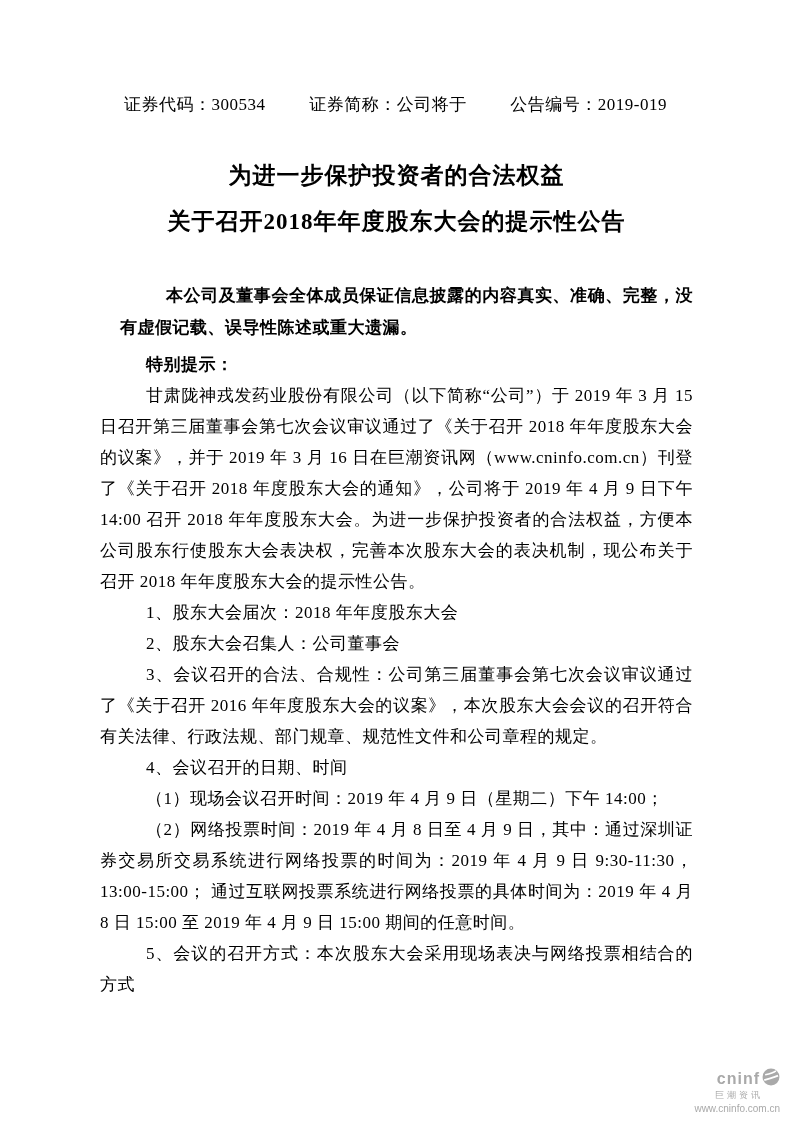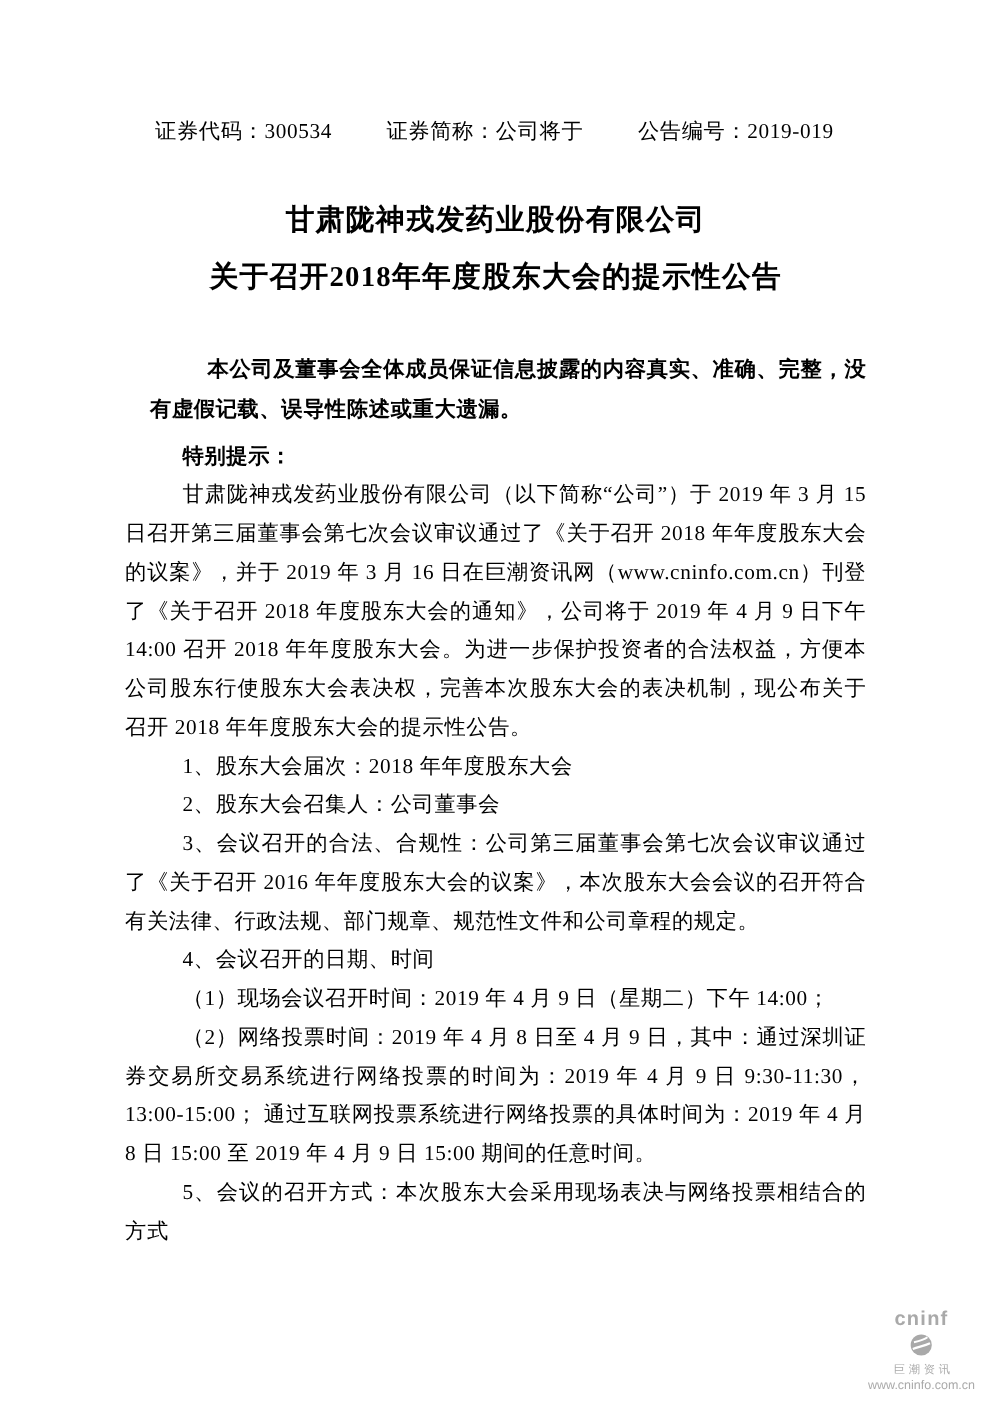--- a/index.html
+++ b/index.html
@@ -79,39 +79,38 @@
     line-height: 1.1;
   }
   .wm-brand-row {
     display: flex;
     align-items: center;
     justify-content: flex-end;
     gap: 2px;
     font-weight: bold;
     font-size: 16px;
     letter-spacing: 1px;
-    flex-direction: column;
   }
   .wm-cn { font-size: 9px; letter-spacing: 3px; margin-top: 2px; padding-right: 17px; }
   .wm-url { font-size: 10px; margin-top: 2px; }
 </style>
 </head>
 <body>
 
 <div class="page">
   <div class="content">
 
     <div class="doc-header">
       <span>证券代码：300534</span>
       <span>证券简称：公司将于</span>
       <span>公告编号：2019-019</span>
     </div>
 
     <div class="title-block">
-      <div>甘肃陇神戎发药业股份有限公司</div>
+      <div>为进一步保护投资者的合法权益</div>
       <div>关于召开2018年年度股东大会的提示性公告</div>
     </div>
 
     <div class="disclaimer">本公司及董事会全体成员保证信息披露的内容真实、准确、完整，没有虚假记载、误导性陈述或重大遗漏。</div>
 
     <div class="special-heading">特别提示：</div>
     <div class="para">甘肃陇神戎发药业股份有限公司（以下简称“公司”）于 2019 年 3 月 15 日召开第三届董事会第七次会议审议通过了《关于召开 2018 年年度股东大会的议案》，并于 2019 年 3 月 16 日在巨潮资讯网（www.cninfo.com.cn）刊登了《关于召开 2018 年度股东大会的通知》，公司将于 2019 年 4 月 9 日下午 14:00 召开 2018 年年度股东大会。为进一步保护投资者的合法权益，方便本公司股东行使股东大会表决权，完善本次股东大会的表决机制，现公布关于召开 2018 年年度股东大会的提示性公告。</div>
 
 
     <div class="item">1、股东大会届次：2018 年年度股东大会</div>

